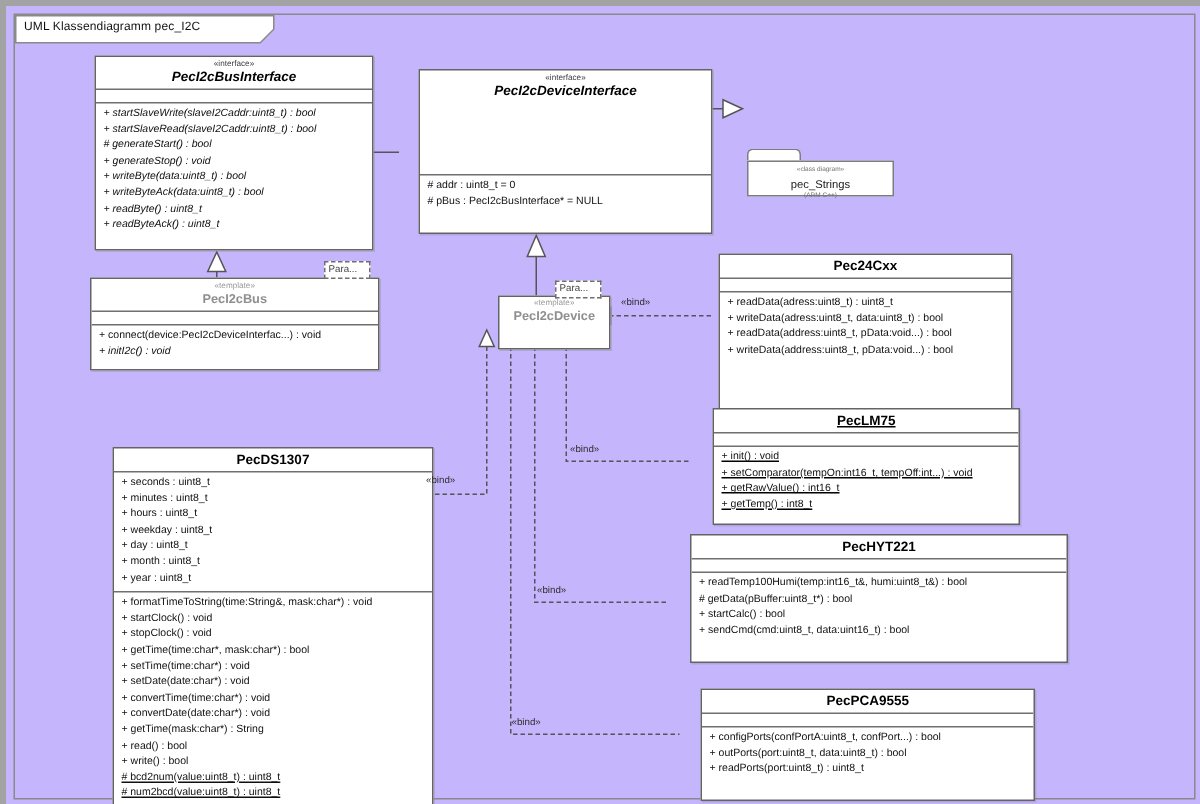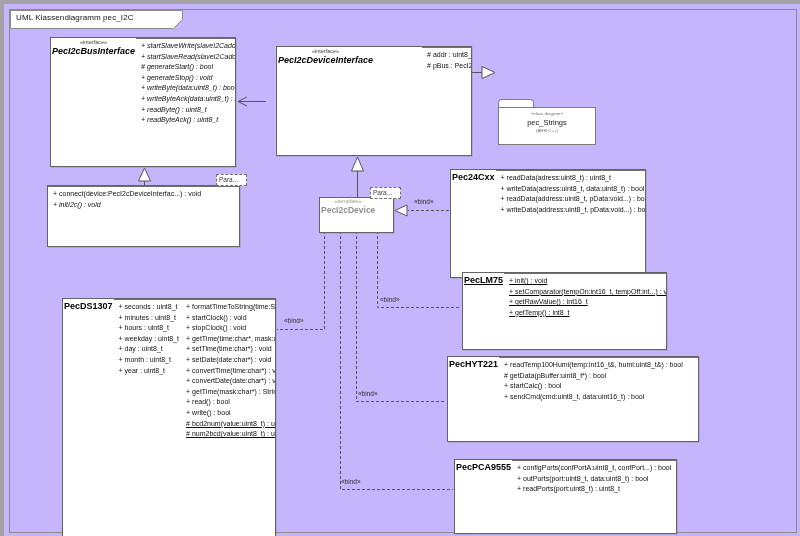--- a/index.html
+++ b/index.html
@@ -9,46 +9,47 @@
     font-family:"Liberation Sans","DejaVu Sans",sans-serif;
   }
   svg.wires{position:absolute;left:0;top:0;width:798px;height:534px;z-index:1;}
   .frame-title{
     position:absolute;left:12px;top:9px;z-index:3;font-size:8px;color:#111;
     white-space:nowrap;letter-spacing:.1px;
   }
   
   .cls{
     position:absolute;background:#fff;border:1px solid #646464;box-sizing:border-box;
-    display:flex;flex-direction:row;overflow:hidden;z-index:2;
+    display:flex;flex-direction:column;overflow:hidden;z-index:2;
     box-shadow:1px 1px 0 rgba(120,120,120,.25);
+    margin-left:13px;
   }
   .hdr{padding:2px 1px;text-align:center;}
   .stereo{
     font-size:8px;line-height:8px;height:6px;transform:scale(.68);
     transform-origin:50% 0;color:#3c3c3c;white-space:nowrap;
   }
   .cname{font-size:9px;font-weight:700;line-height:11px;color:#000;white-space:nowrap;}
   .iface .cname{font-style:italic;}
   .tpl .cname{color:#8f8f8f;font-size:8.5px;}
   .tpl .stereo{color:#9a9a9a;}
   .comp{border-top:1px solid #6f6f6f;padding:2px 0 3px;min-height:3px;}
   .comp.grow{flex:1;}
   .m{
     font-size:7px;line-height:10.6px;color:#101010;padding:0 2px 0 5px;
     white-space:nowrap;overflow:hidden;
   }
   .m.i{font-style:italic;}
   .m.u{text-decoration:underline;}
   
   #c-busif {left:46px; top:33px; width:186px;height:130px;}
-  #c-devif {left:272px;top:42px; width:196px;height:110px;gap:48px;}
+  #c-devif {left:262px;top:42px; width:196px;height:110px;gap:48px;}
   #c-bus   {left:43px; top:181px;width:193px;height:62px;}
   #c-dev   {left:315px;top:193px;width:75px; height:36px;}
-  #c-24c   {left:446px;top:165px;width:196px;height:109px;}
+  #c-24c   {left:462px;top:165px;width:196px;height:109px;}
   #c-lm75  {left:458px;top:268px;width:205px;height:78px;text-decoration:underline;}
   #c-hyt   {left:443px;top:352px;width:252px;height:86px;}
   #c-pca   {left:450px;top:455px;width:223px;height:75px;justify-content:flex-end;}
   #c-ds    {left:58px; top:294px;width:214px;height:247px;}
   #c-dev .hdr{padding-top:1px;}
   
   #c-pecdevice{
     position:absolute;left:492px;top:55px;width:86px;height:27px;background:#fff;
     border:1px solid #646464;box-sizing:border-box;z-index:2;text-align:center;
     box-shadow:1px 1px 0 rgba(120,120,120,.25);
@@ -58,21 +59,21 @@
     font-size:7px;line-height:7px;transform:scale(.62);transform-origin:50% 0;
     color:#6e6e6e;white-space:nowrap;
   }
   
   #pkg{position:absolute;left:494px;top:95px;z-index:2;}
   #pkg .pkg-tab{
     width:36px;height:8px;border:1px solid #7d7d7d;border-bottom:none;background:#fff;
     border-radius:4px 4px 0 0;box-sizing:border-box;
   }
   #pkg .pkg-body{
-    width:98px;height:38px;border:1px solid #7d7d7d;background:#fff;box-sizing:border-box;
+    width:98px;height:24px;border:1px solid #7d7d7d;background:#fff;box-sizing:border-box;
     text-align:center;padding-top:3px;
   }
   #pkg .pname{font-size:7.5px;color:#1a1a1a;line-height:10px;}
   
   .para{
     position:absolute;border:1px dashed #6f6f6f;background:#fff;z-index:4;
     font-size:6.5px;line-height:9px;color:#3f3f3f;padding:0 2px;box-sizing:border-box;
     overflow:hidden;white-space:nowrap;
   }
   #para-bus{left:212px;top:170px;width:31px;height:12px;}
@@ -182,20 +183,24 @@
     <div class="comp grow">
 
     <div class="m">+ connect(bus:PecI2cBusInterface&amp;, i2...) : void</div>
         <div class="m i">+ init() : void</div>
         <div class="m i">+ onStart() : void</div>
         <div class="m">+ setAddress(address:uint8_t) : void</div>
       </div>
   </div>
 
   <div class="cls tpl" id="c-bus">
+    <div class="hdr">
+      <div class="stereo">«template»</div>
+      <div class="cname">PecI2cBus</div>
+    </div>
     <div class="comp">
       
     </div>
     <div class="comp grow">
 
     <div class="m">+ connect(device:PecI2cDeviceInterfac...) : void</div>
         <div class="m i">+ initI2c() : void</div>
       </div>
   </div>
 

